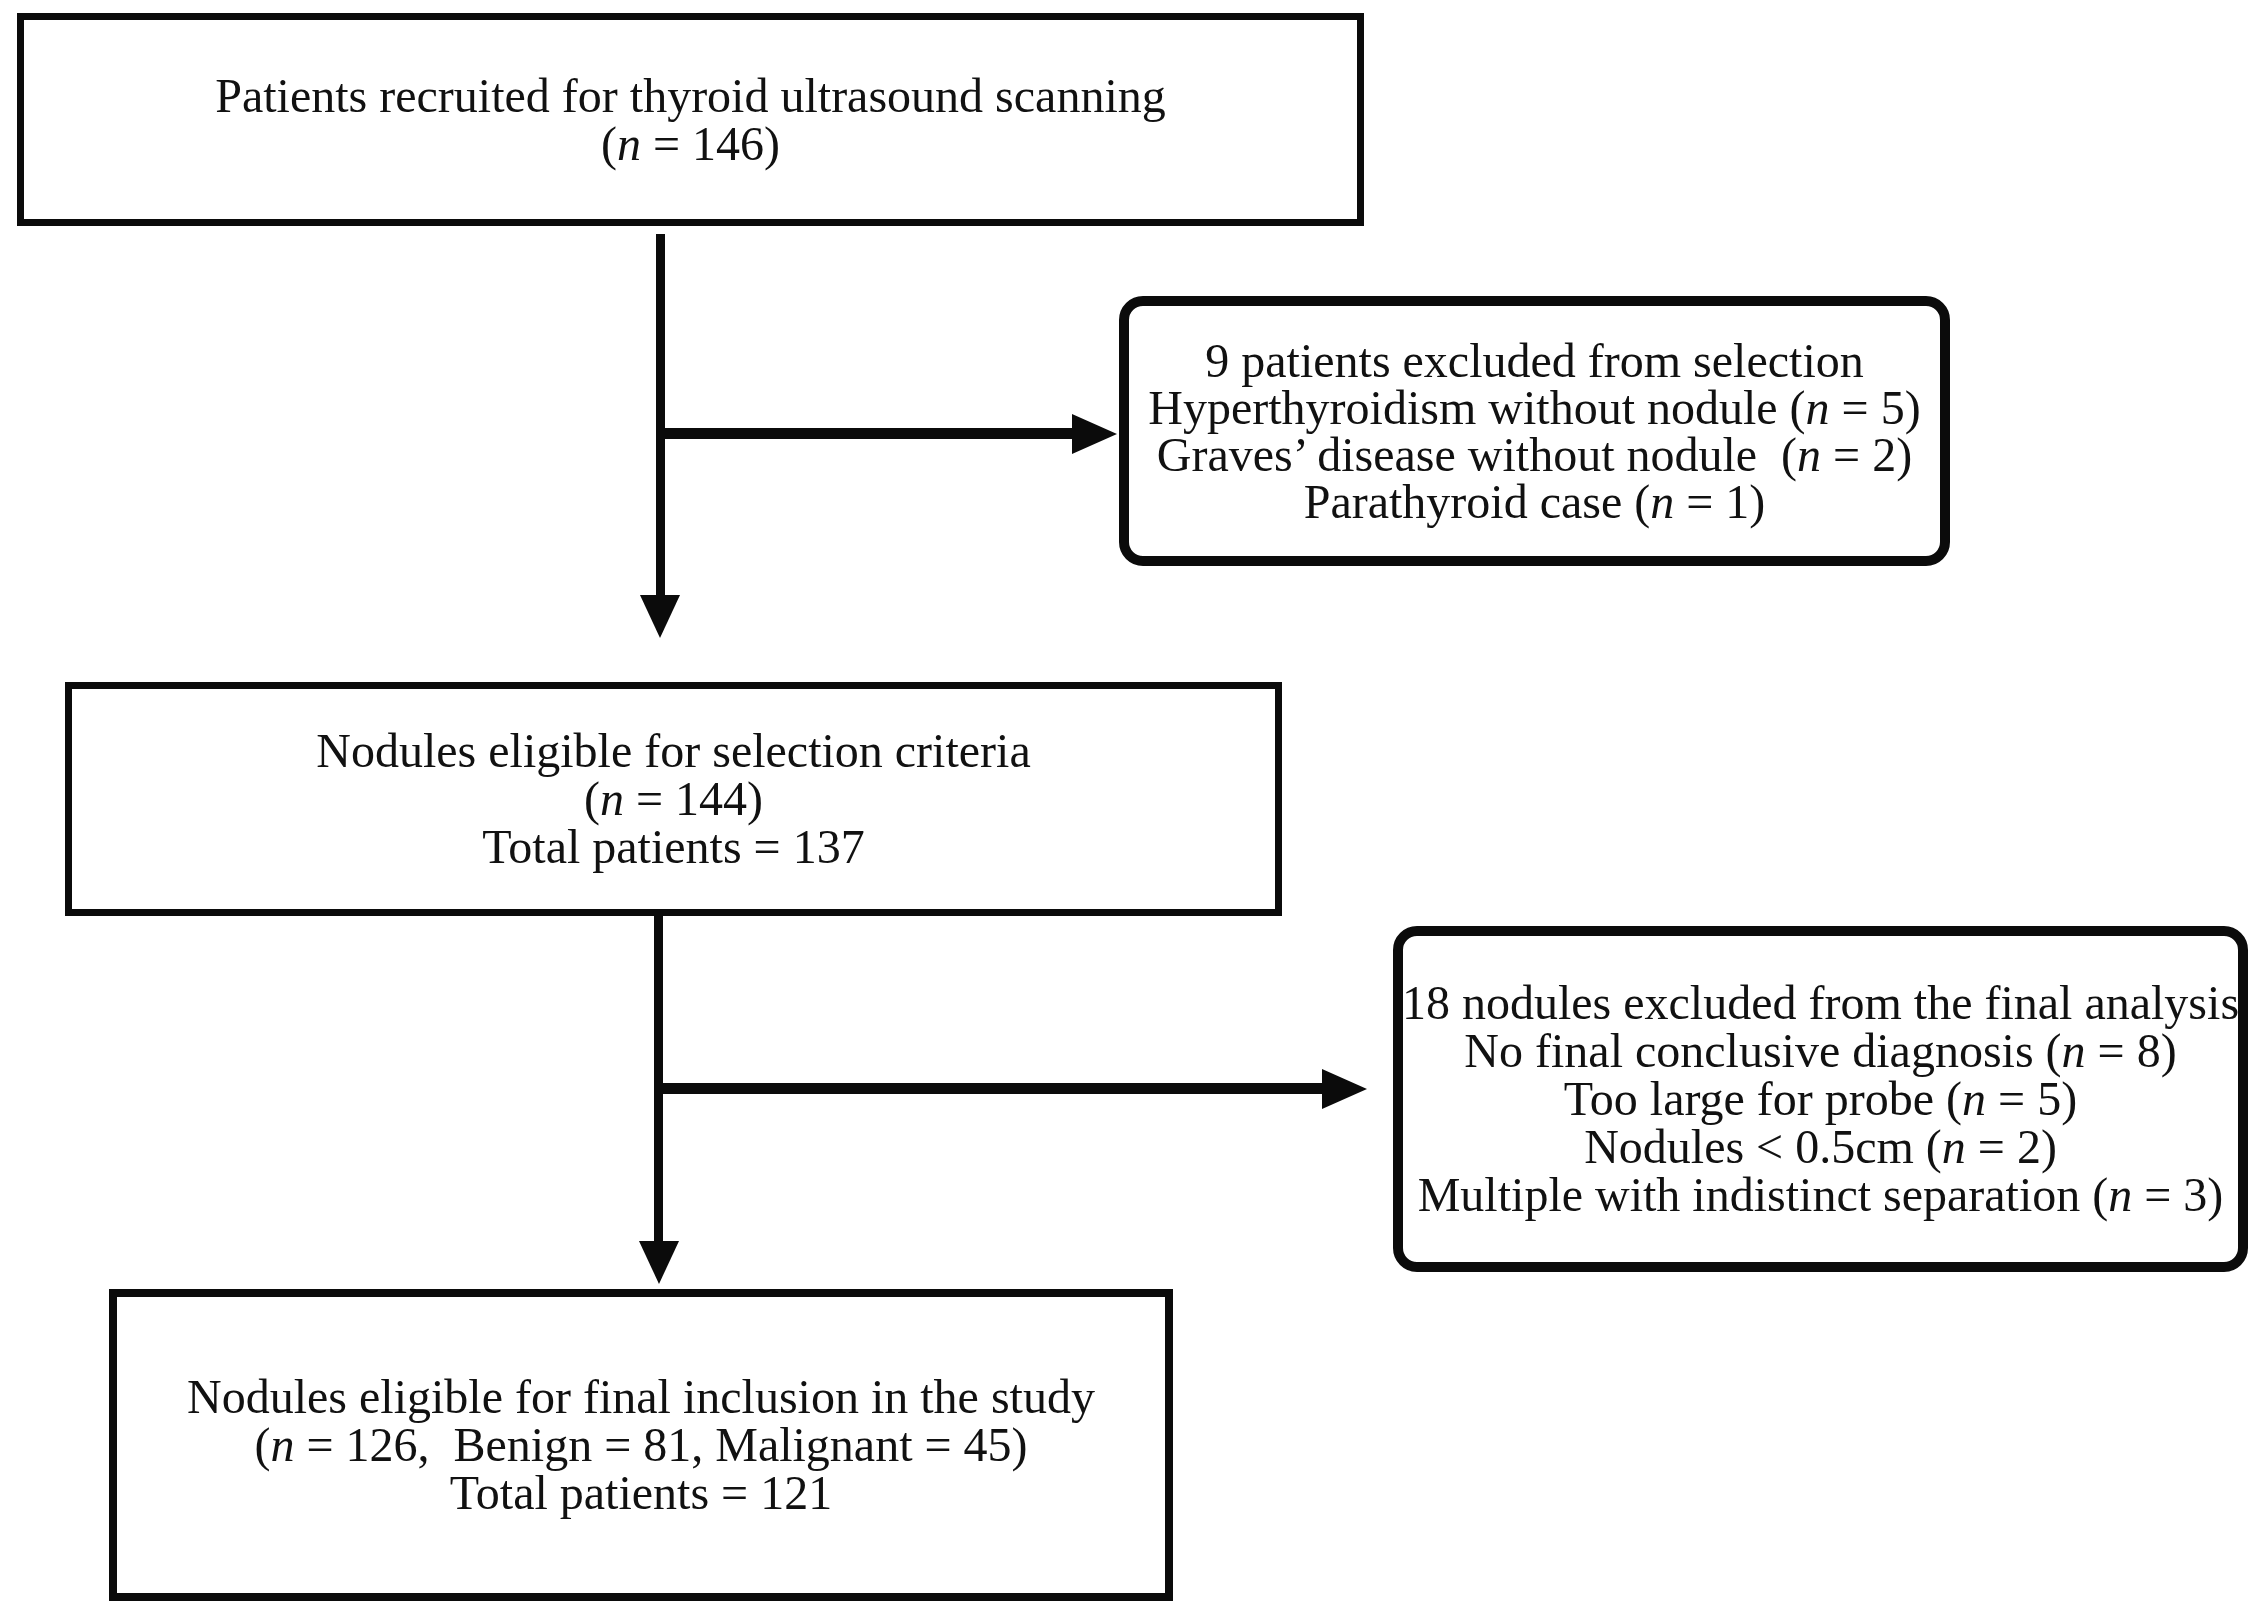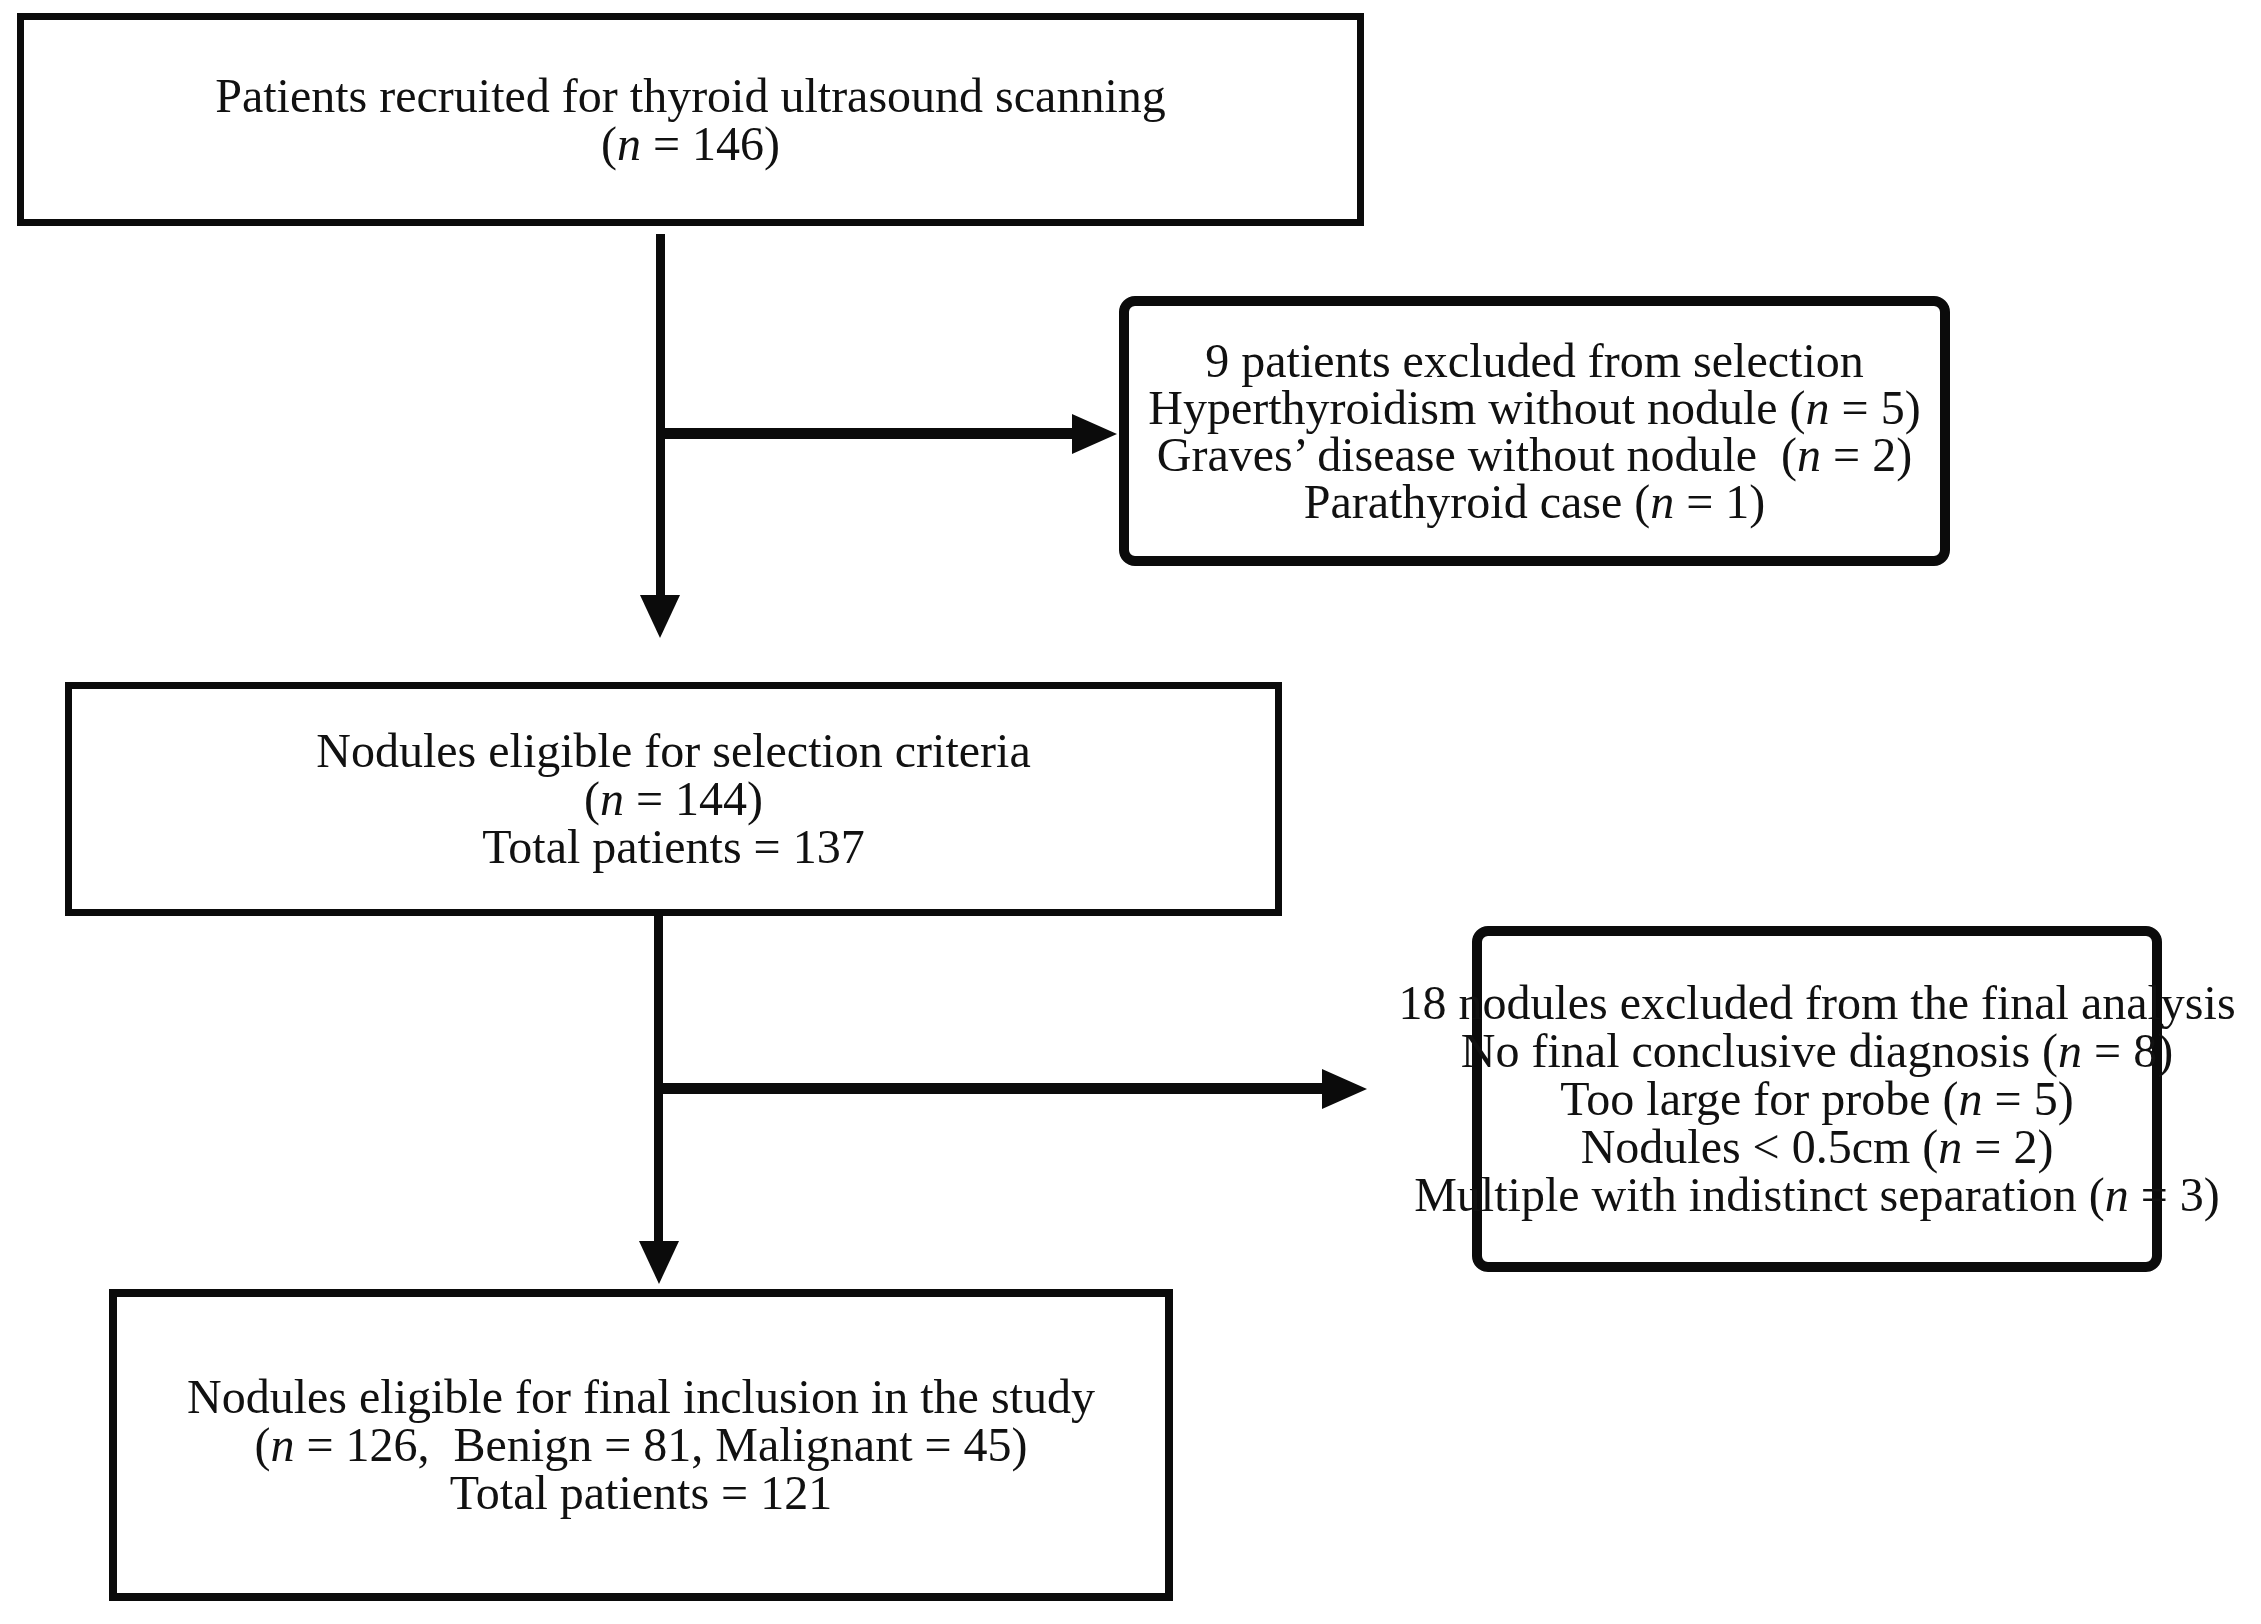--- a/index.html
+++ b/index.html
@@ -27,28 +27,28 @@
     justify-content:center;
     align-items:center;
     text-align:center;
     font-size:48px;
     line-height:48px;
     padding:8.6px 12px;
   }
   .box .line{white-space:pre;}
   .rounded{
     border-width:10.3px;
-    border-radius:16px;
+    border-radius:24px;
   }
 
   
   #box-recruited        {left:17px;   top:13px;   width:1347px; height:213px;}
   #box-excluded-selection{left:1119px; top:296px;  width:831px;  height:270px; line-height:47px;}
   #box-eligible-selection{left:65px;   top:682px;  width:1217px; height:234px;}
-  #box-excluded-final   {left:1472px; top:926px; width:690px;  height:346px;}
+  #box-excluded-final   {left:1393px; top:926px; width:855px;  height:346px;}
   #box-final-inclusion  {left:109px;  top:1289px; width:1064px; height:312px; border-width:8.6px;}
 
   
   .shaft-v{position:absolute;width:8.6px;background:var(--line);}
   .shaft-h{position:absolute;height:11.2px;background:var(--line);}
   .head-down{
     position:absolute;width:0;height:0;
     border-left:20px solid transparent;
     border-right:20px solid transparent;
     border-top:43px solid var(--line);

